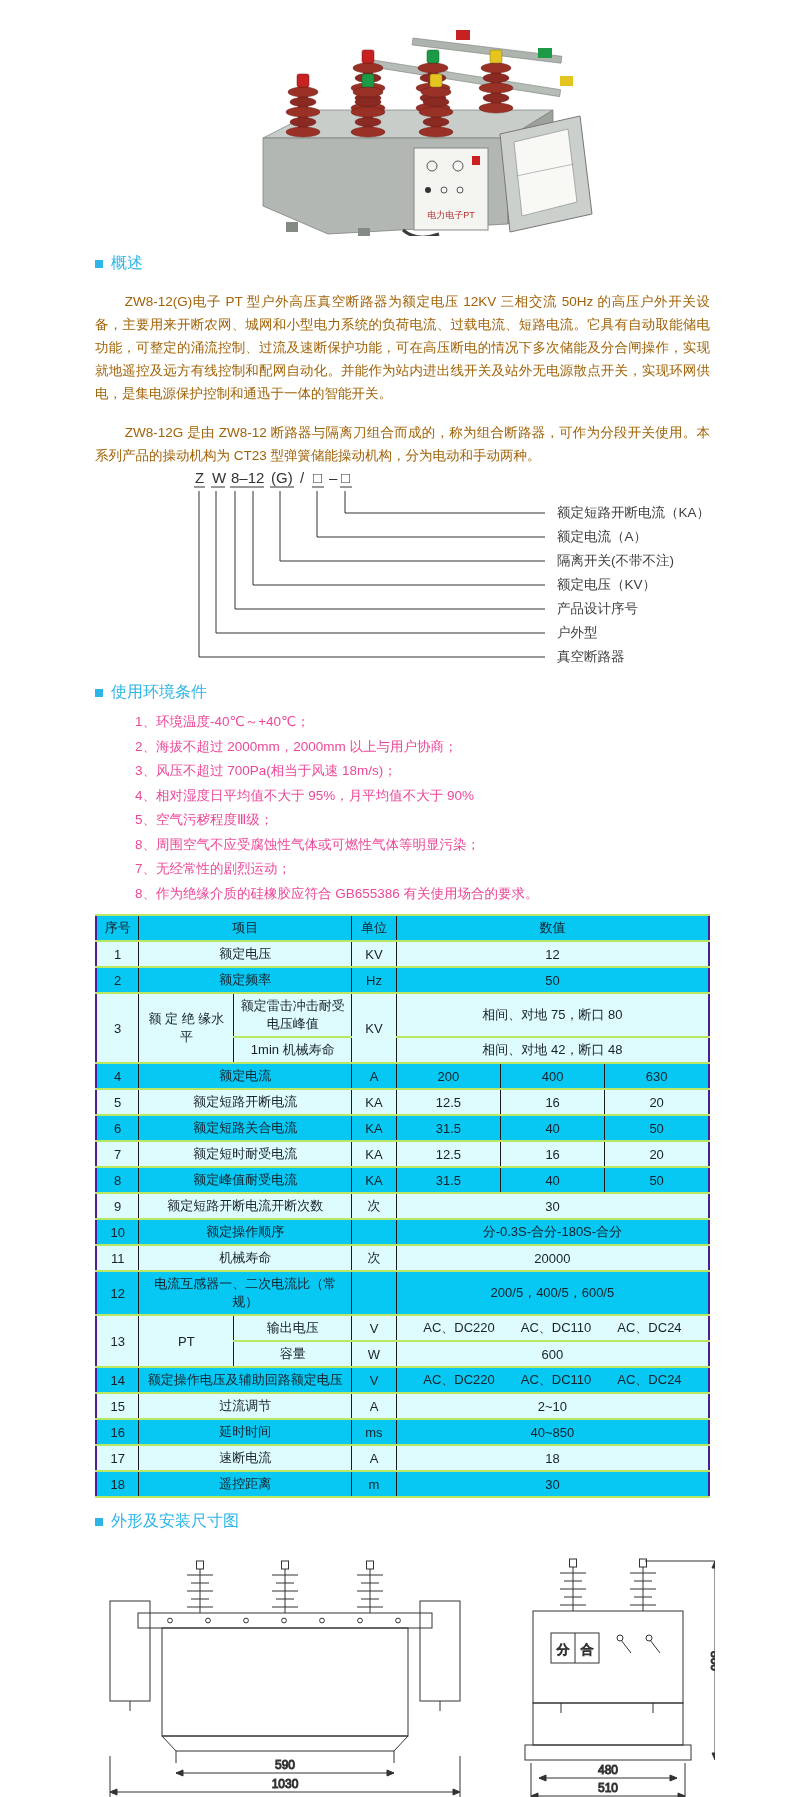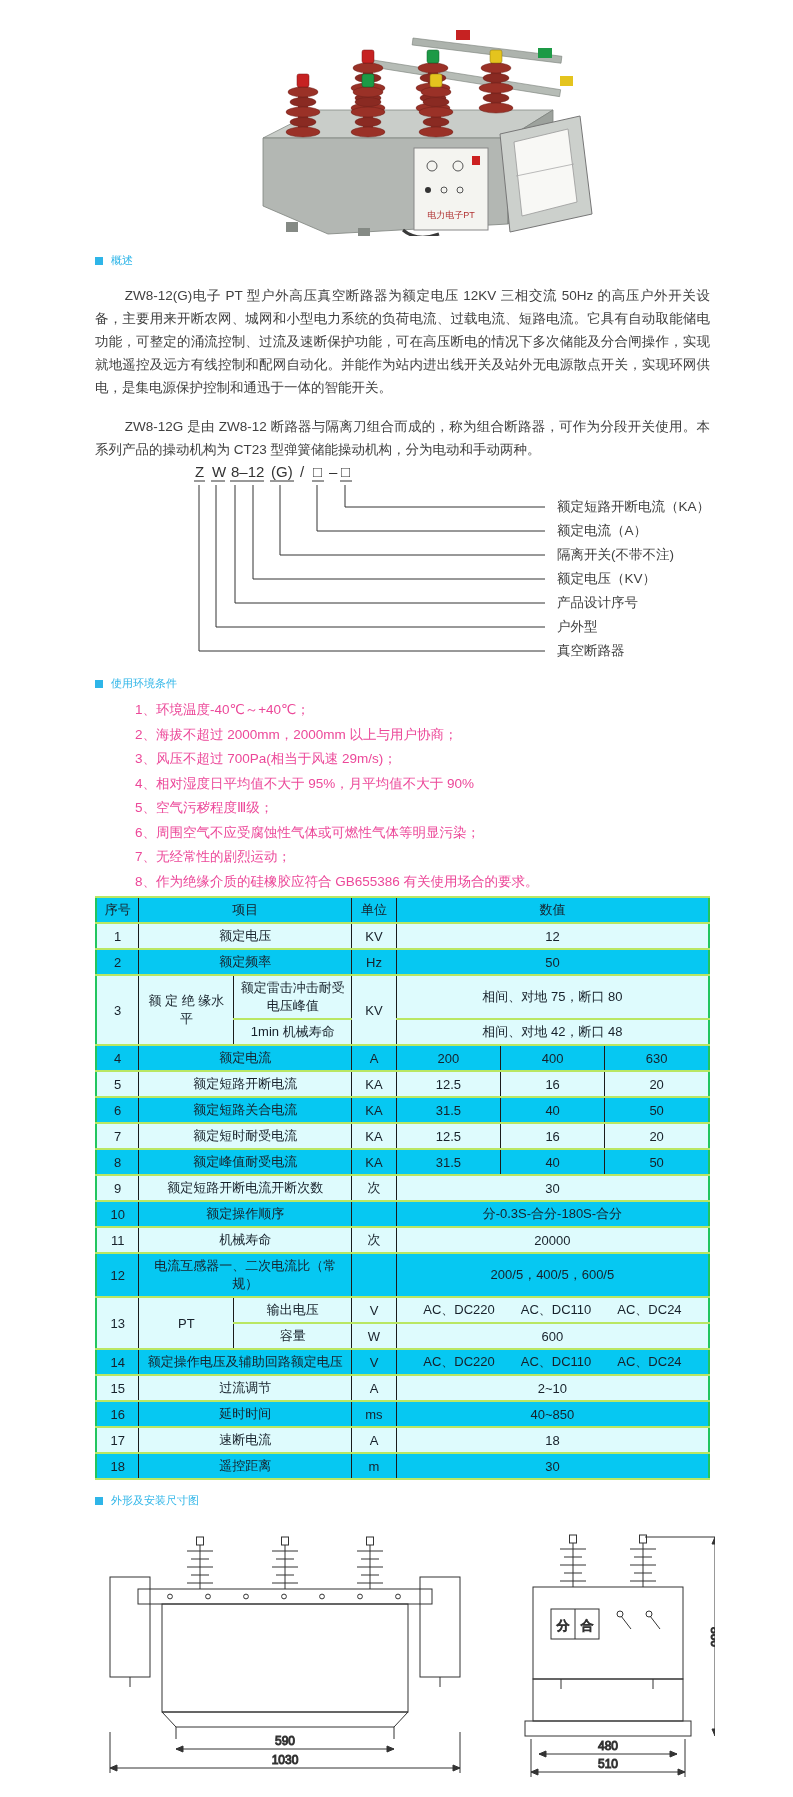--- a/index.html
+++ b/index.html
@@ -1,27 +1,27 @@
 <!DOCTYPE html>
 <html><head>
 <meta charset="utf-8">
 <style>
   html,body{margin:0;padding:0;background:#fff;}
   body{width:793px;font-family:"Liberation Sans","DejaVu Sans",sans-serif;color:#404040;}
   .page{padding:8px 83px 26px 95px;}
   .photo-wrap{width:390px;margin:0 auto 4px auto;}
-  .sec-head{display:flex;align-items:center;gap:8px;color:#2eb5e8;font-size:11px;margin:13px 0 7px 0;}
+  .sec-head{display:flex;align-items:center;gap:8px;color:#2eb5e8;font-size:16px;margin:13px 0 7px 0;}
   .sec-head .sq{width:8px;height:8px;background:#2eb5e8;flex:0 0 auto;}
-  .para{font-size:13.5px;line-height:23px;text-align:justify;text-indent:2.2em;margin:16px 0 2px 0;color:#404040;}
+  .para{font-size:13.5px;line-height:23px;text-align:justify;text-indent:2.2em;margin:16px 0 2px 0;color:#a16207;}
   .env-item{font-size:13.5px;line-height:24.5px;padding-left:40px;color:#ec4899;}
   .model-svg{display:block;margin:2px 0 0 30px;}
   svg text{font-family:"Liberation Sans","DejaVu Sans",sans-serif;}
   
   table.params{width:100%;border-collapse:collapse;table-layout:fixed;font-size:13px;color:#17212b;
-    border:2px solid #22c55e;margin-top:2px;}
+    border:2px solid #4c1d95;margin-top:8px;}
   table.params td,table.params th{border-left:1.5px solid #1b1b1b;border-right:1.5px solid #1b1b1b;
     border-top:2px solid #b9e763;border-bottom:2px solid #b9e763;padding:3px 6px;text-align:center;
     font-weight:normal;overflow:hidden;}
   table.params tr.c td,table.params tr.c th{background:#06c8f2;}
   table.params tr.l td,table.params tr.l th{background:#defbfd;}
   table.params .ta-l{text-align:center;}
 </style>
 </head>
 <body>
 
@@ -139,24 +139,24 @@
       <text x="432" y="192">真空断路器</text>
     </g>
   </svg>
 
   <div class="sec-head">
     <span class="sq"></span>
     <span>使用环境条件</span>
   </div>
   <div class="env-item">1、环境温度-40℃～+40℃；</div>
   <div class="env-item">2、海拔不超过 2000mm，2000mm 以上与用户协商；</div>
-  <div class="env-item">3、风压不超过 700Pa(相当于风速 29m/s)；</div>
+  <div class="env-item">3、风压不超过 700Pa(相当于风速 18m/s)；</div>
   <div class="env-item">4、相对湿度日平均值不大于 95%，月平均值不大于 90%</div>
   <div class="env-item">5、空气污秽程度Ⅲ级；</div>
-  <div class="env-item">6、周围空气不应受腐蚀性气体或可燃性气体等明显污染；</div>
+  <div class="env-item">8、周围空气不应受腐蚀性气体或可燃性气体等明显污染；</div>
   <div class="env-item">7、无经常性的剧烈运动；</div>
   <div class="env-item">8、作为绝缘介质的硅橡胶应符合 GB655386 有关使用场合的要求。</div>
 
   <table class="params">
     <colgroup>
       <col style="width:7%">
         <col style="width:15.5%">
         <col style="width:19.2%">
         <col style="width:7.3%">
       <col style="width:17%">

